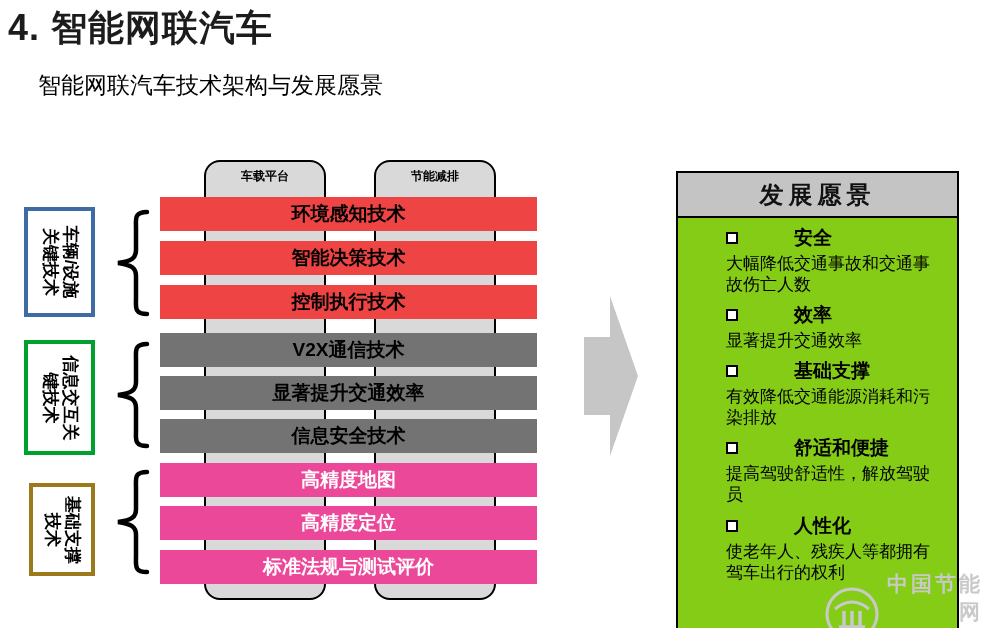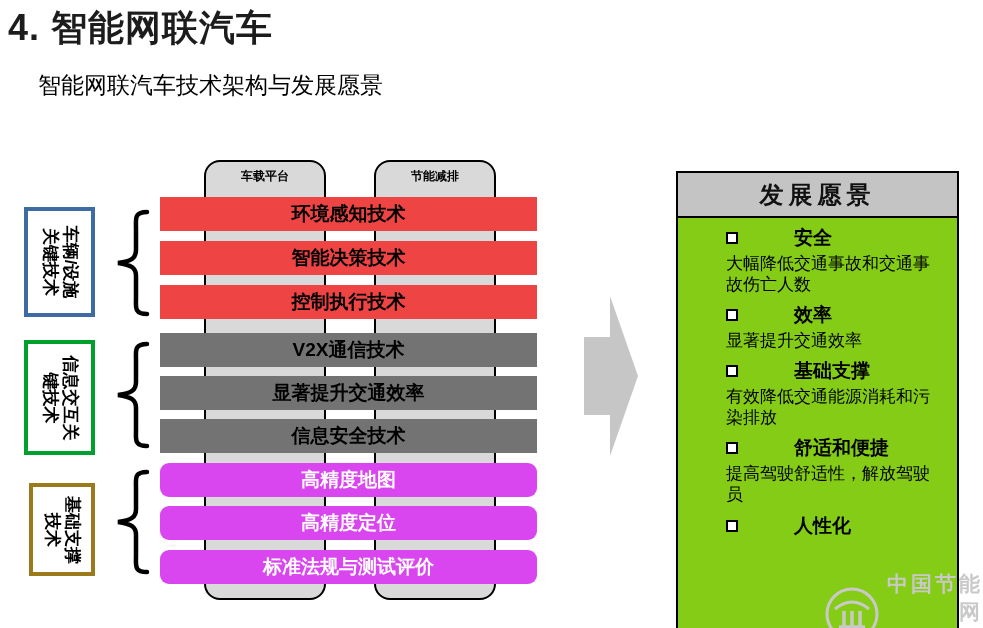--- a/index.html
+++ b/index.html
@@ -31,21 +31,21 @@
     font-size:12px; font-weight:bold; color:#000;
   }
 
   
   .bar {
     position:absolute; left:160px; width:377px; height:34px; z-index:2;
     text-align:center; line-height:34px; font-size:19px; font-weight:bold;
   }
   .bar.g1 { background:#ef4444; color:#000; }
   .bar.g2 { background:#737373; color:#000; }
-  .bar.g3 { background:#d946ef; color:#fff;border-radius:9px; }
+  .bar.g3 { background:#ec4899; color:#fff; }
 
   
   .group-box { position:absolute; background:#fff; z-index:2; }
   .group-box.b1 { left:24px; top:207px; width:71px; height:110px; border:4px solid #3F6BA5; }
   .group-box.b2 { left:24px; top:340px; width:71px; height:115px; border:4px solid #00A02E; }
   .group-box.b3 { left:29px; top:483px; width:66px; height:93px;  border:4px solid #9C7A1C; }
   .rot {
     position:absolute; left:50%; top:50%;
     transform:translate(-50%,-50%) rotate(90deg);
     text-align:center; white-space:nowrap;
@@ -193,20 +193,21 @@
           <span class="vtitle">舒适和便捷</span>
         </div>
         <div class="vdesc">提高驾驶舒适性，解放驾驶员</div>
       </div>
 
       <div class="vitem">
         <div class="vtitle-row">
           <span class="sq"></span>
           <span class="vtitle">人性化</span>
         </div>
+        <div class="vdesc">使老年人、残疾人等都拥有驾车出行的权利</div>
       </div>
 
     </div>
   </div>
 
   <div class="watermark">
     <svg class="wm-logo" viewBox="0 0 60 58">
       <circle cx="30" cy="29" r="25" fill="none" stroke="#C9C9C9" stroke-width="3"></circle>
       <path d="M13,24 Q30,10 47,24" fill="none" stroke="#C9C9C9" stroke-width="3"></path>
       <path d="M22,26 L22,42 M30,26 L30,42 M38,26 L38,42 M17,42 L43,42" fill="none" stroke="#C9C9C9" stroke-width="3.5"></path>

